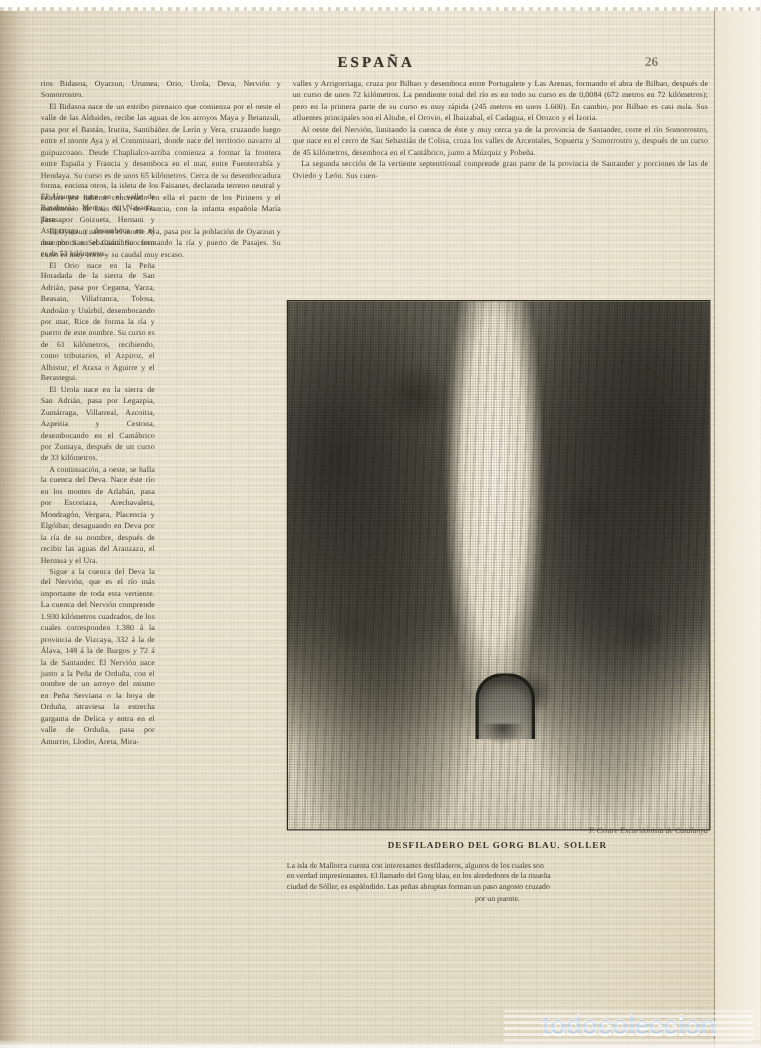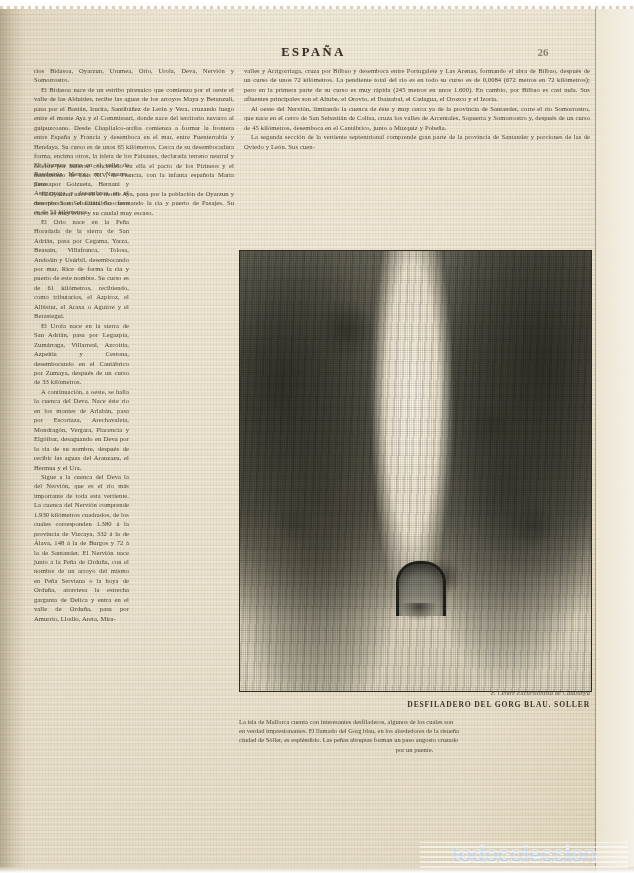--- a/index.html
+++ b/index.html
@@ -158,21 +158,21 @@
 
   
   .credit{
     position:absolute;left:244px;top:689px;width:346px;
     text-align:right;
     font-family:"Liberation Serif", serif;
     font-style:italic;font-size:6.6px;color:#585043;
   }
   .cap-title{
     position:absolute;left:239px;top:700px;width:351px;
-    text-align:right;
+    text-align:center;
     font-size:7.6px;font-weight:700;letter-spacing:.85px;color:#3c352b;
   }
   .cap-body{
     position:absolute;left:239px;top:717px;width:351px;
     font-size:6.5px;line-height:9.2px;text-align:justify;color:#4a4236;
   }
   .cap-body .last{text-align:center;}
 
   
   #watermark{

